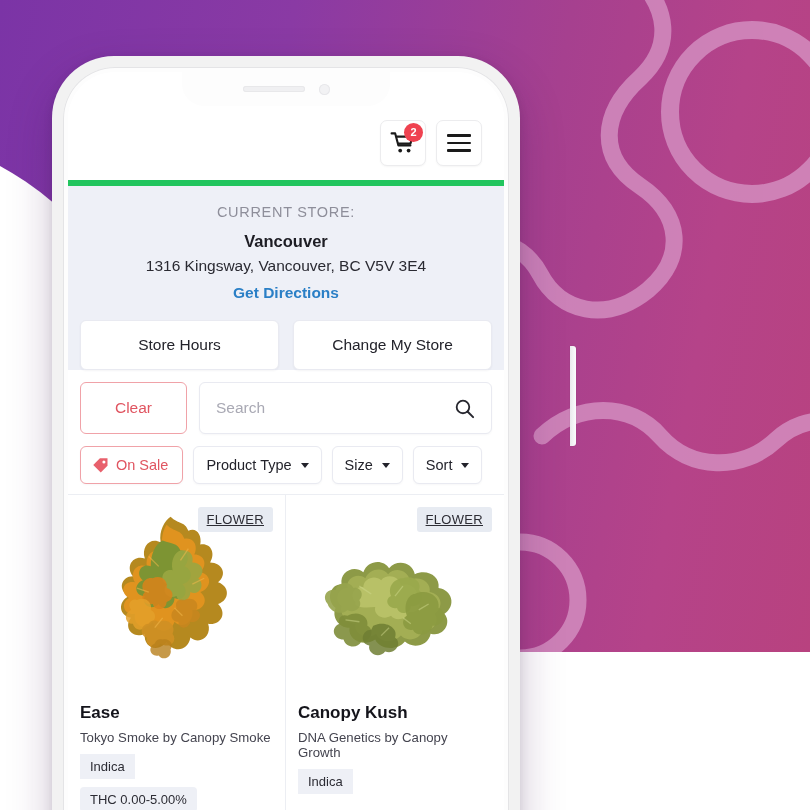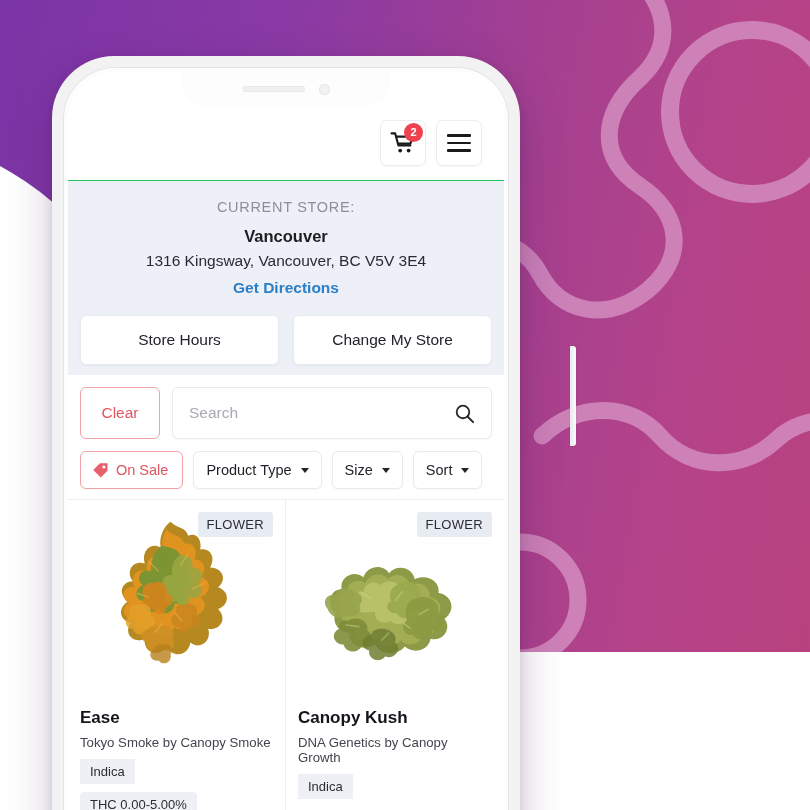--- a/index.html
+++ b/index.html
@@ -136,23 +136,23 @@
     font-size: 11px; font-weight: 700;
     display: flex; align-items: center; justify-content: center;
     line-height: 1;
   }
   .burger { display: flex; flex-direction: column; gap: 5px; }
   .burger i { display: block; width: 24px; height: 2.6px; background: #1a1a1a; border-radius: 1px; }
 
   
   .store-panel {
     background: #eef0f7;
-    padding: 18px 12px 10px;
+    padding: 18px 12px 0;
     text-align: center;
-    border-top: 1px solid #22c55e;
+    border-top: 6px solid #22c55e;
   }
   .store-caption {
     font-size: 14.5px; color: #8e8e9a; letter-spacing: .7px;
     text-transform: uppercase;
   }
   .store-name { margin-top: 12px; font-size: 16.5px; font-weight: 700; color: #1d1d24; }
   .store-address { margin-top: 6px; font-size: 15.5px; color: #2a2a32; }
   .store-directions { margin-top: 9px; font-size: 15.5px; font-weight: 600; color: #2a7fc6; cursor: pointer; }
   .store-buttons { margin-top: 18px; display: flex; gap: 14px; }
   .store-btn {
@@ -163,21 +163,21 @@
     border-radius: 6px;
     display: flex; align-items: center; justify-content: center;
     font-size: 15.5px; color: #23232b;
     box-shadow: 0 1px 2px rgba(40,40,70,.05);
   }
 
   
   .filter-area { background: #fff; padding: 12px 12px 10px; }
   .filter-row1 { display: flex; gap: 12px; align-items: stretch; }
   .clear-btn {
-    width: 80px; height: 52px;
+    width: 107px; height: 52px;
     border: 1.4px solid #f0a2a8;
     border-radius: 6px;
     background: #fff;
     color: #e05561;
     font-size: 15.5px;
     display: flex; align-items: center; justify-content: center;
   }
   .search-wrap {
     flex: 1; height: 52px;
     border: 1px solid #e9eaf1;
@@ -220,20 +220,21 @@
   }
   .card { position: relative; padding: 10px 12px 6px; border-right: 1px solid #eceef3; }
   .card:last-child { border-right: none; }
   .card-media { position: relative; height: 188px; display: flex; align-items: center; justify-content: center; }
   .type-badge {
     position: absolute; top: 2px; right: 0;
     background: #e7ebf2; color: #2c2c34;
     font-size: 13px; letter-spacing: .3px;
     padding: 5px 9px; border-radius: 3px;
     z-index: 2;
+    text-decoration: underline;
   }
   .bud { width: 100%; height: 100%; }
   .card-title { margin-top: 10px; font-size: 17px; font-weight: 700; color: #14141b; }
   .card-brand { margin-top: 7px; font-size: 13.2px; color: #44444f; }
   .tag-pill {
     display: inline-block; margin-top: 9px;
     background: #eef0f6; color: #2c2c34;
     font-size: 13px; padding: 5px 10px; border-radius: 0;
   }
   .thc-pill {

